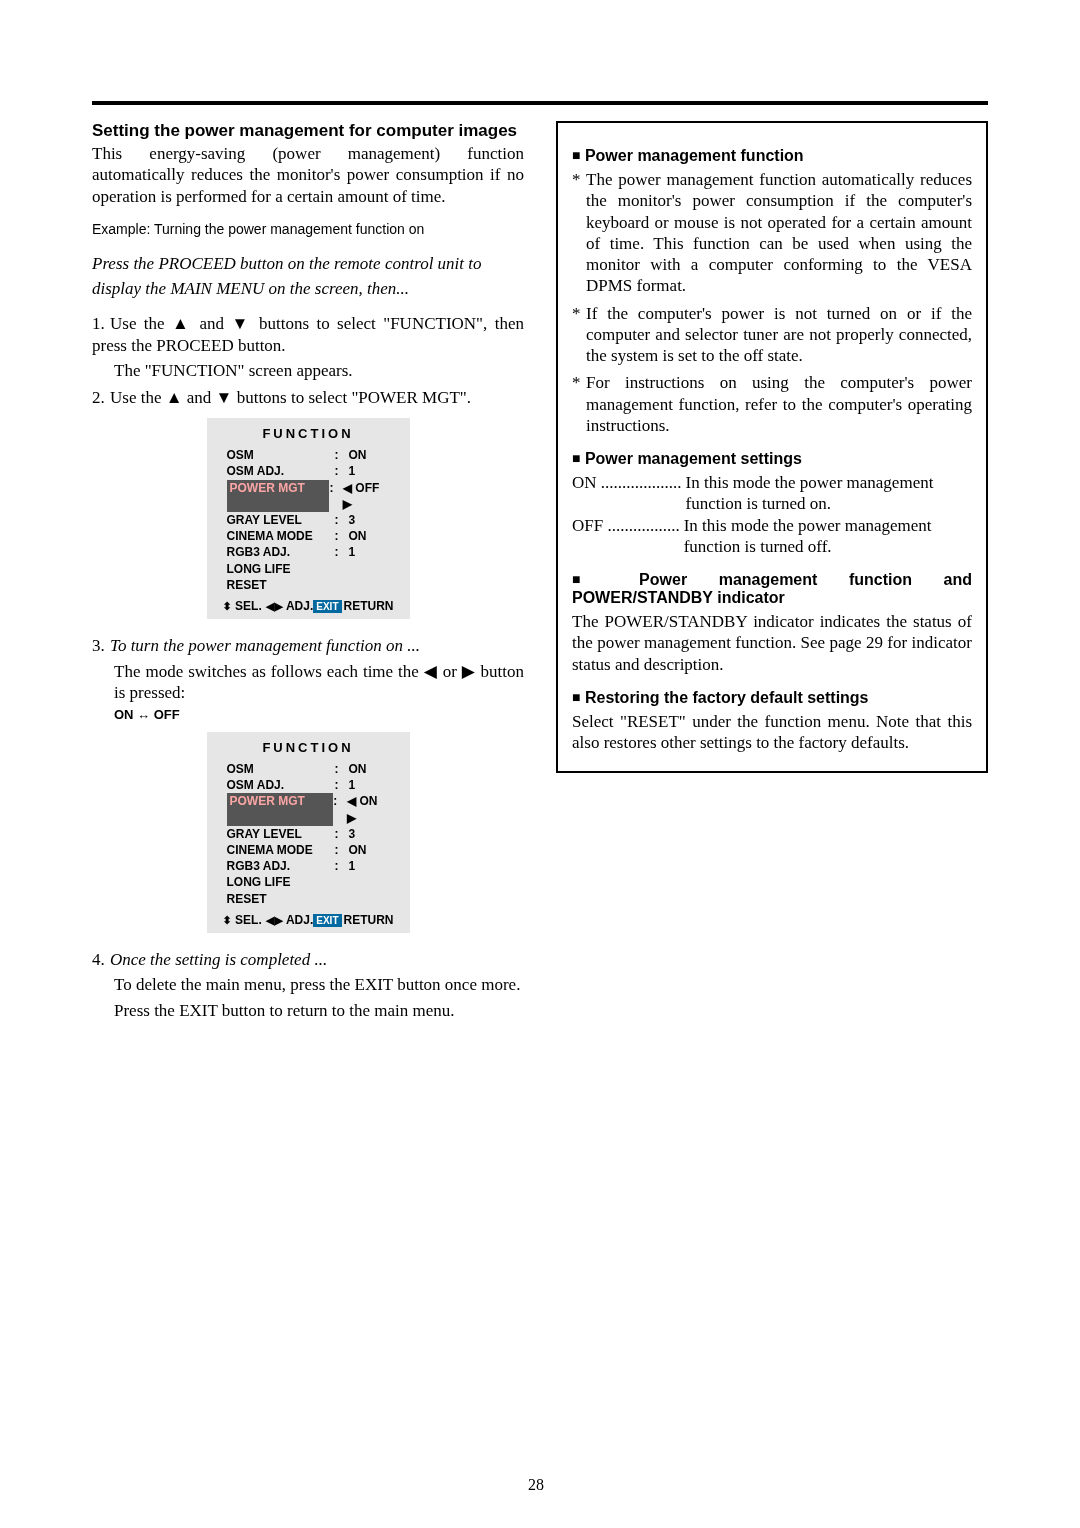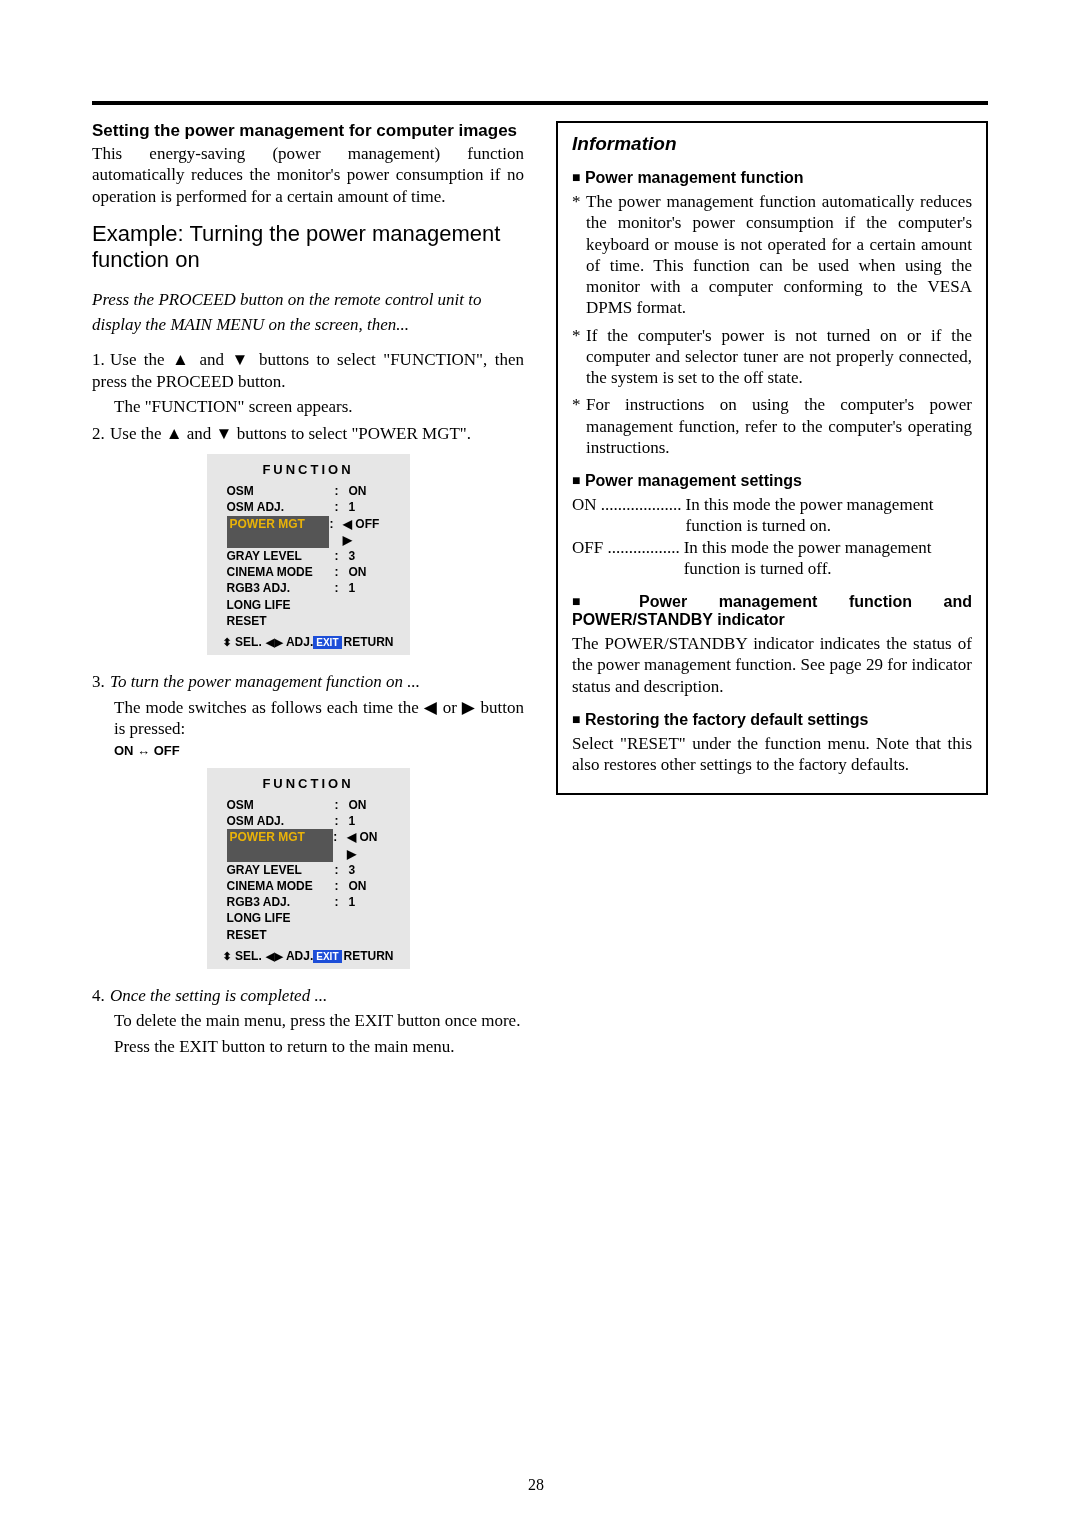--- a/index.html
+++ b/index.html
@@ -43,21 +43,21 @@
     font-size: 17px;
     line-height: 1.25;
     text-align: justify;
     margin: 0 0 4px 0;
   }
   .italic {
     font-style: italic;
   }
   .example {
     font-family: Arial, Helvetica, sans-serif;
-    font-size: 22px;
+    font-size: 14px;
     margin: 0 0 16px 0;
   }
   .step-num { display:inline-block; width: 18px;}
   .menu-box {
     width: 203px;
     margin: 10px auto 16px auto;
     background: #e6e6e6;
     font-family: Arial, Helvetica, sans-serif;
     font-size: 12px;
     font-weight: bold;
@@ -75,38 +75,38 @@
   }
   .menu-row {
     display: flex;
     line-height: 1.35;
   }
   .menu-label {
     width: 108px;
   }
   .menu-label.hi {
     background: #555;
-    color: #eab308;
+    color: #fca5a5;
     padding: 0 3px;
     width: 102px;
   }
   .menu-colon {
     width: 14px;
   }
   .menu-val {
   }
   .menu-footer {
     display: flex;
     padding: 6px 16px 0 16px;
     align-items: center;
   }
   .menu-footer .grp { flex:1; white-space:nowrap;}
   .exit-badge {
     display:inline-block;
-    background:#1d4ed8;
+    background:#0369a1;
     color:#fff;
     font-size:10px;
     padding:1px 3px;
     margin-right:2px;
     vertical-align: middle;
   }
   .arrow { font-size: 11px; }
   .toggle-line {
     font-family: Arial, Helvetica, sans-serif;
     font-size: 13px;
@@ -286,21 +286,20 @@
         </div>
       </div>
 
       <p class="body-text-tight"><span class="step-num">4.</span><span class="italic">Once the setting is completed ...</span></p>
       <p class="body-text-tight" style="padding-left:22px;">To delete the main menu, press the EXIT button once more.</p>
       <p class="body-text-tight" style="padding-left:22px;">Press the EXIT button to return to the main menu.</p>
     </div>
 
     <div class="col">
       <div class="info-box">
-        <p class="info-title">Information</p>
 
         <p class="sub-head"><span class="sq">■</span> <span>Power management function</span></p>
         <div class="bullet">
             <span class="star">*</span>
             <span class="btxt">The power management function automatically reduces the monitor's power consumption if the computer's keyboard or mouse is not operated for a certain amount of time. This function can be used when using the monitor with a computer conforming to the VESA DPMS format.</span>
           </div>
         <div class="bullet">
             <span class="star">*</span>
             <span class="btxt">If the computer's power is not turned on or if the computer and selector tuner are not properly connected, the system is set to the off state.</span>
           </div>

